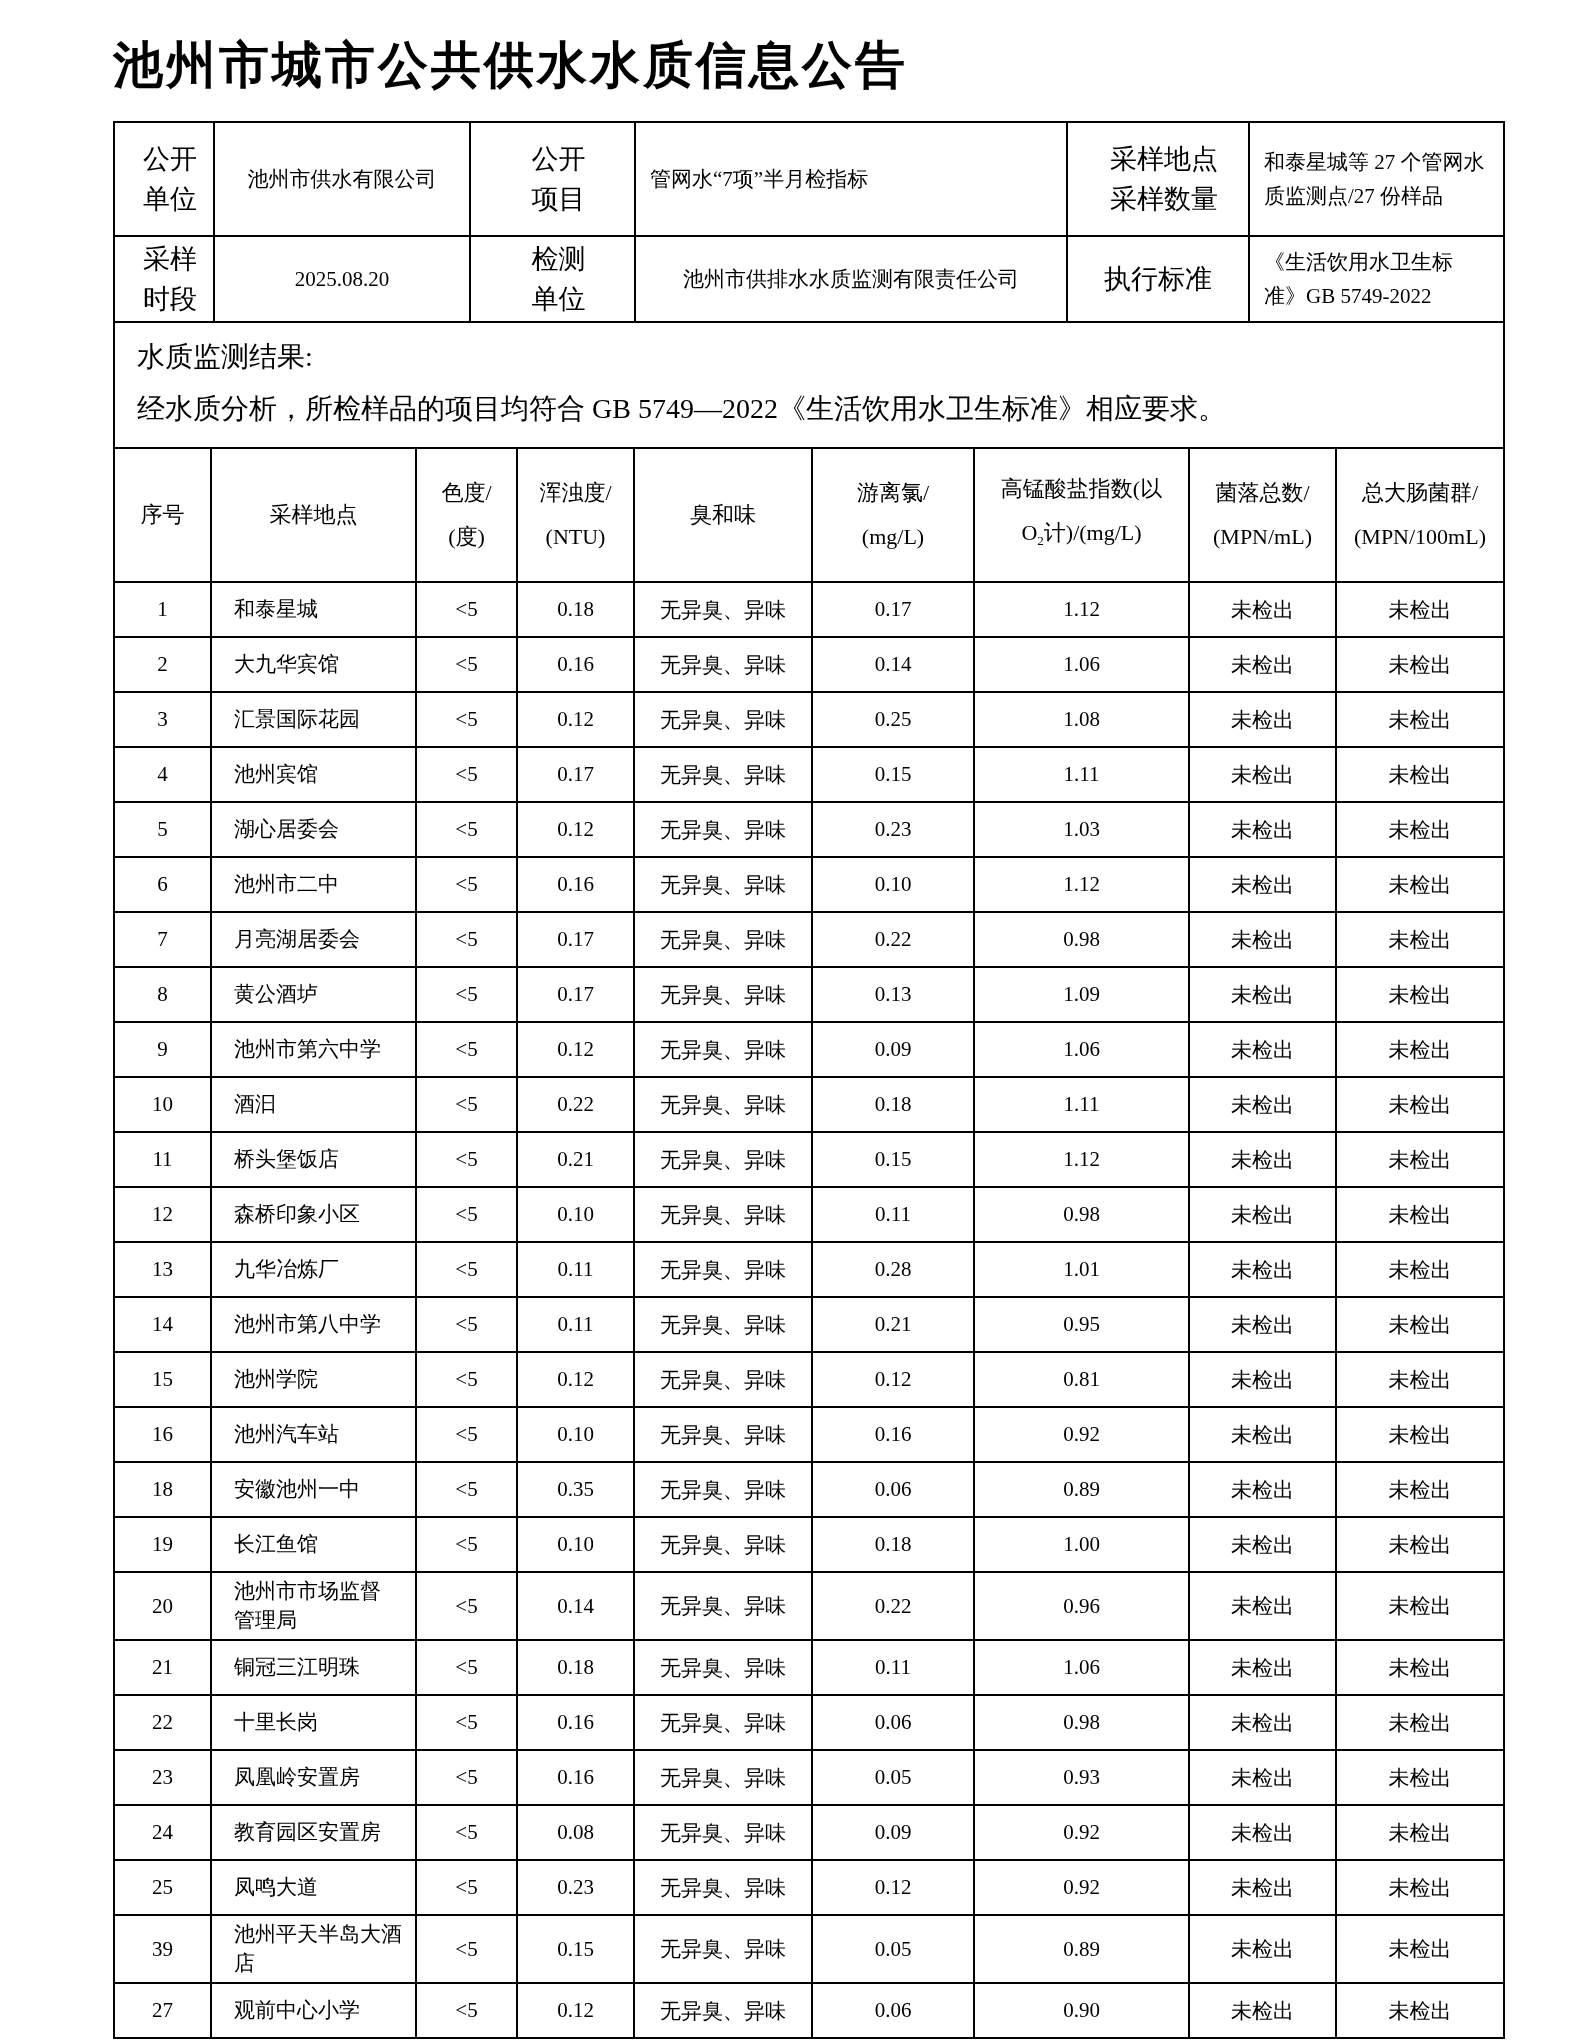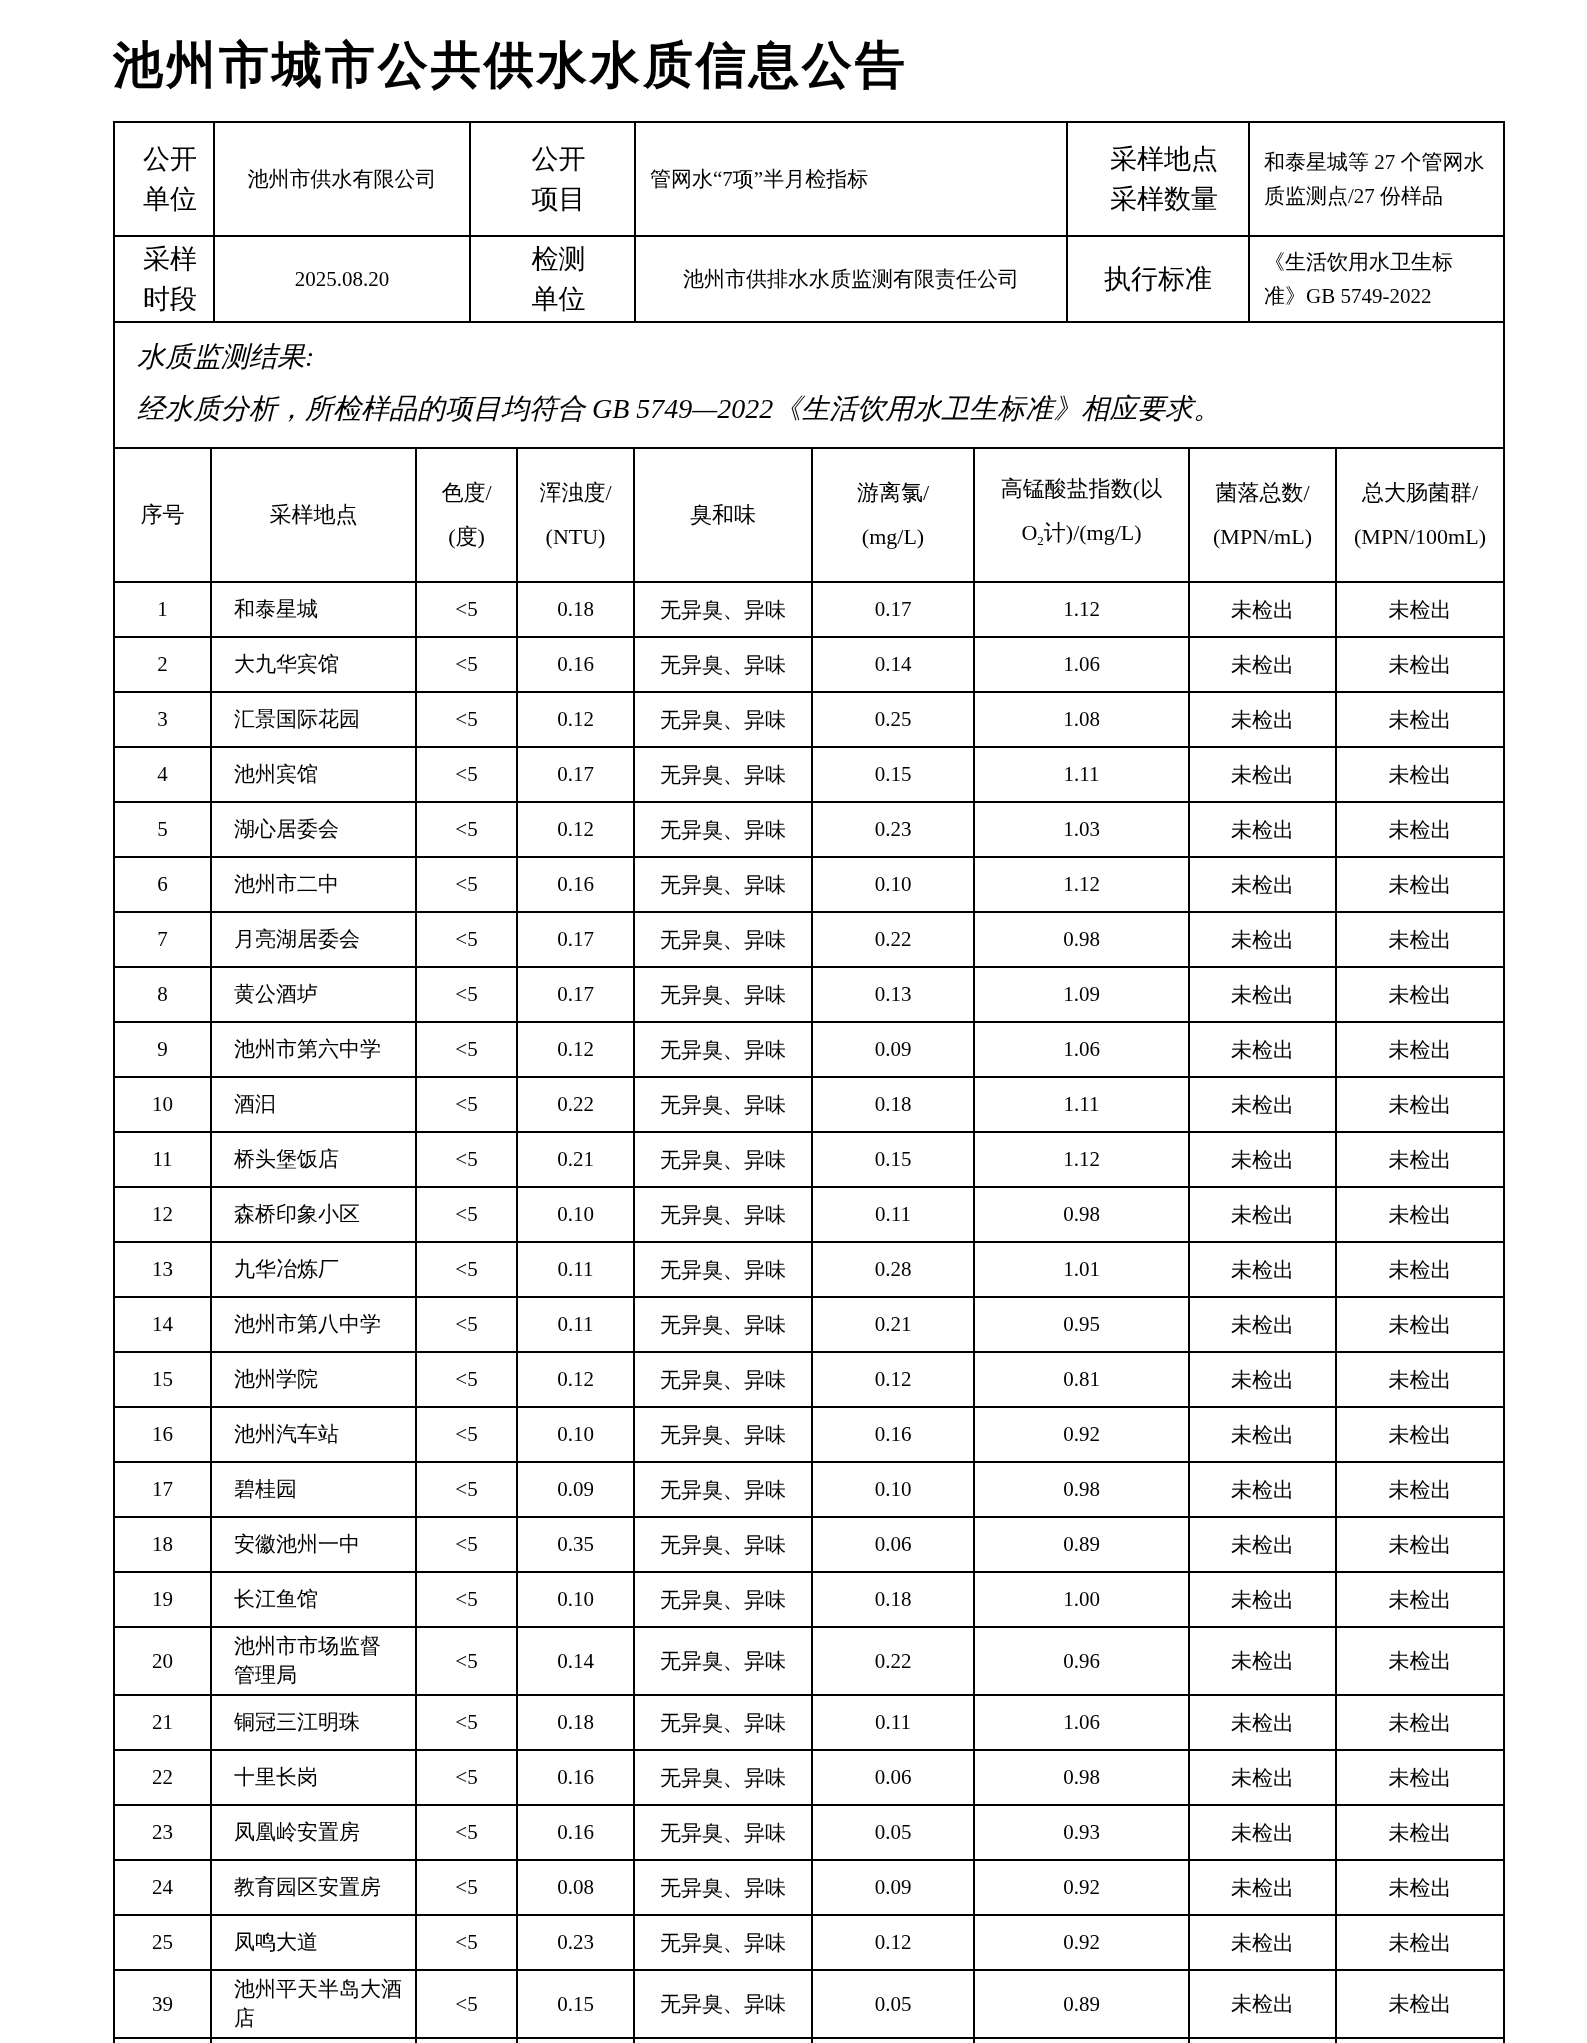--- a/index.html
+++ b/index.html
@@ -29,21 +29,21 @@
   .info-label .ln { display:block;margin-left:12px; }
   .info-value { font-size:21px; line-height:34px; }
   .cell-left { text-align:left !important; padding:4px 10px 4px 14px; }
 
   
   .result-block {
     width:1346px; margin-top:-2px;
     border:2px solid #000;
     padding:8px 20px 12px 22px;
   }
-  .result-line { font-size:28px; line-height:52px;font-style:italic; }
+  .result-line { font-size:28px; line-height:52px; }
 
   
   .main-table { margin-top:-2px; }
   .header-row td { height:132px; font-size:22px; line-height:44px; text-align:center; padding:0 2px; }
   .hl { display:block; }
   .header-row sub { font-size:13px; }
   .data-row td { height:45px; font-size:21px; text-align:center; padding:0 2px; }
   .site-cell {
     text-align:left !important;
     padding:4px 8px 4px 22px !important;
@@ -322,31 +322,20 @@
         <td class="site-cell">池州汽车站</td>
         <td>&lt;5</td>
         <td>0.10</td>
         <td>无异臭、异味</td>
         <td>0.16</td>
         <td>0.92</td>
         <td>未检出</td>
         <td>未检出</td>
       </tr>
         <tr class="data-row">
-        <td>17</td>
-        <td class="site-cell">碧桂园</td>
-        <td>&lt;5</td>
-        <td>0.09</td>
-        <td>无异臭、异味</td>
-        <td>0.10</td>
-        <td>0.98</td>
-        <td>未检出</td>
-        <td>未检出</td>
-      </tr>
-        <tr class="data-row">
         <td>18</td>
         <td class="site-cell">安徽池州一中</td>
         <td>&lt;5</td>
         <td>0.35</td>
         <td>无异臭、异味</td>
         <td>0.06</td>
         <td>0.89</td>
         <td>未检出</td>
         <td>未检出</td>
       </tr>

